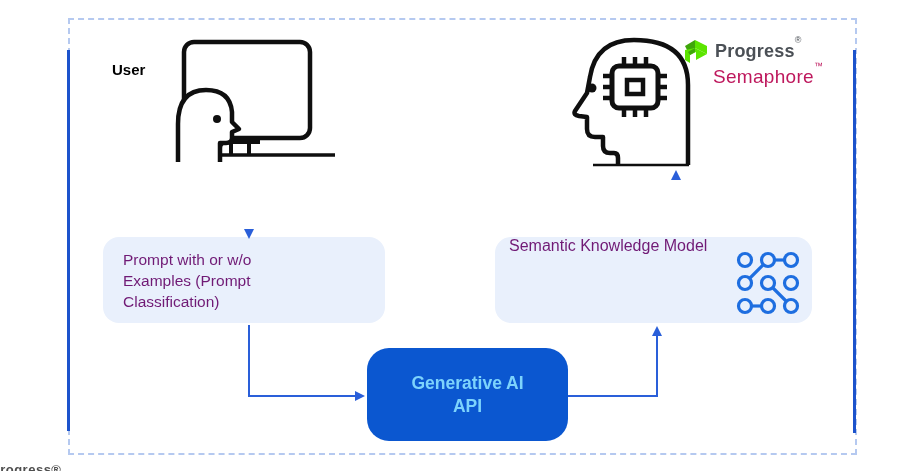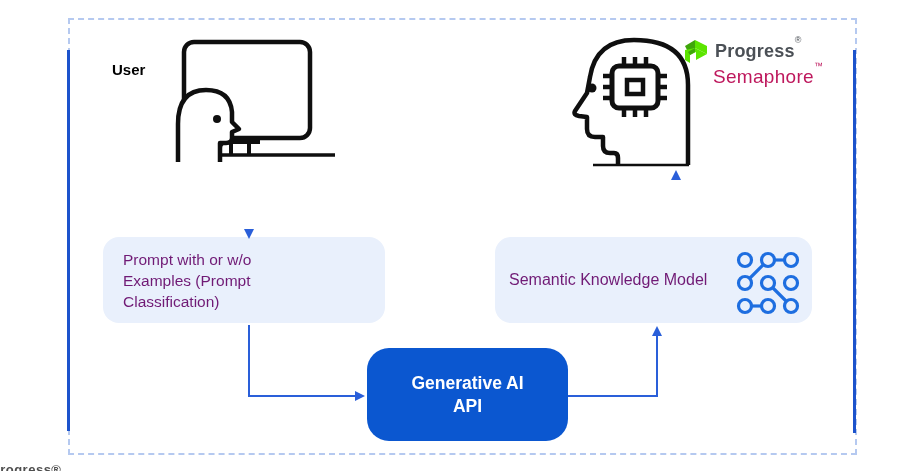--- a/index.html
+++ b/index.html
@@ -23,28 +23,28 @@
 
   .icon-abs { position:absolute; }
 
   .soft-box {
     position:absolute; top:237px; height:86px; background:#e9f0fc;
     border-radius:16px; color:#701a75;
   }
   .prompt-box { left:103px; width:282px; padding:12px 10px 0 20px; }
   .prompt-box .ln { font-size:15.5px; line-height:21px; }
   .semantic-box {
-    left:495px; width:317px; display:flex; align-items:center;
+    left:495px; width:317px; display:flex; align-items:flex-start;
     padding-left:14px; font-size:16px;
   }
   .semantic-box .graph-wrap { position:absolute; right:12px; top:14px; }
 
   .api-box {
     position:absolute; left:367px; top:348px; width:201px; height:93px;
-    background:#0b57d0; border-radius:22px; color:#ffffff;
+    background:#0b57d0; border-radius:22px; color:#7dd3fc;
     display:flex; flex-direction:column; align-items:center; justify-content:center;
     font-weight:bold; font-size:17.5px; line-height:23px; text-align:center;
   }
 
   .brand {
     position:absolute; left:683px; top:38px; color:#4b5056;
   }
   .brand .row1 { display:flex; align-items:center; gap:5px; }
   .brand .progress-txt { font-size:18px; font-weight:bold; letter-spacing:.2px; }
   .brand .reg { font-size:9px; vertical-align:top; position:relative; top:-6px; }

